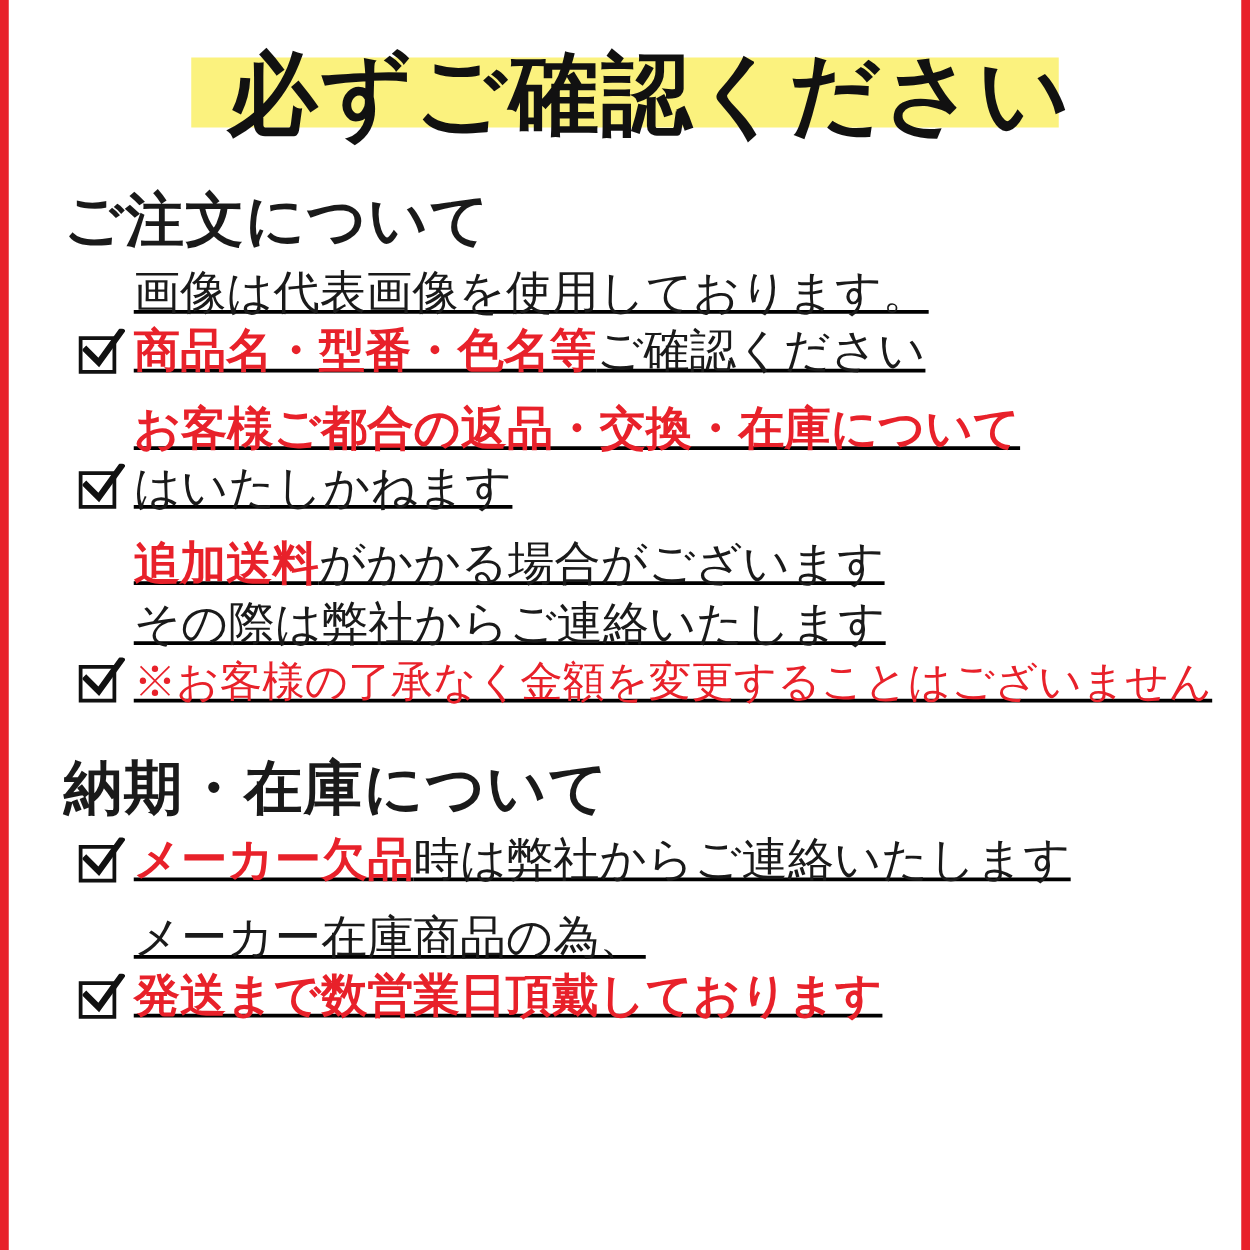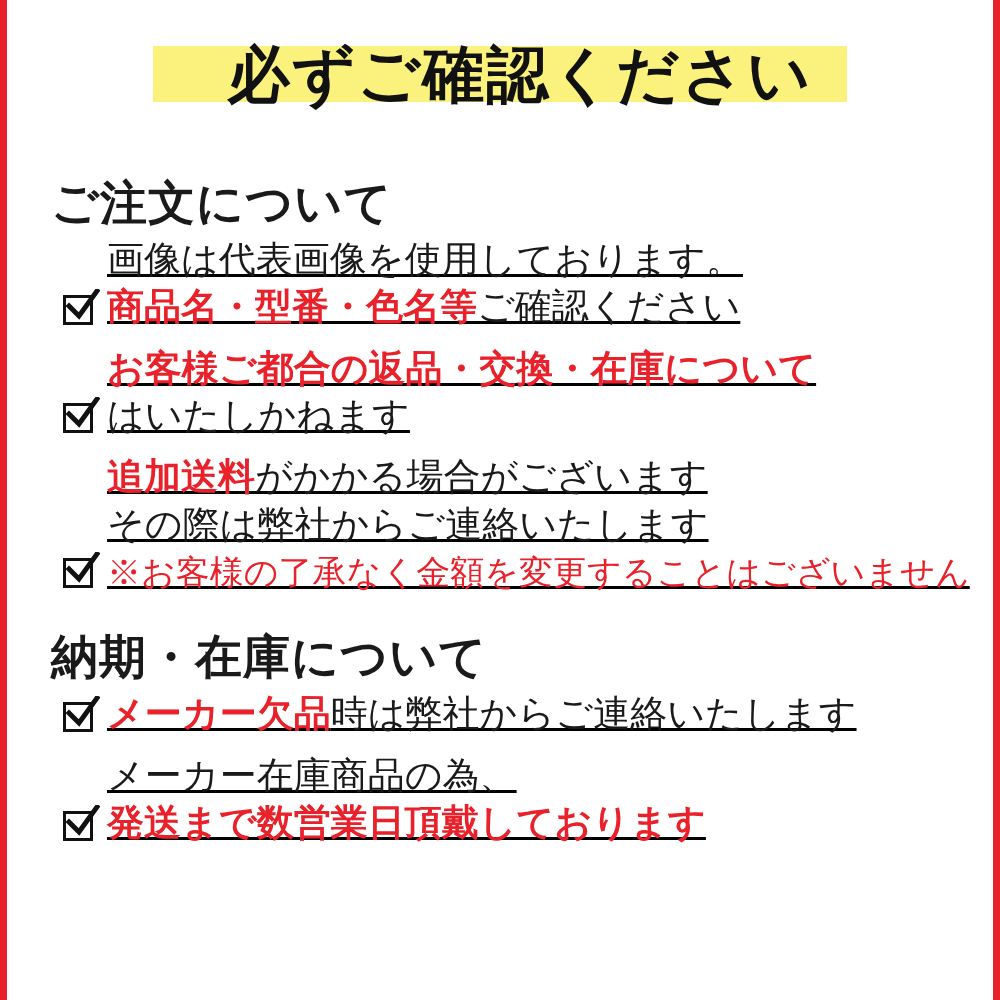--- a/index.html
+++ b/index.html
@@ -43,39 +43,39 @@
     left: 120px;
     right: 120px;
     top: 46px;
     height: 56px;
     background: #fbf27e;
   }
   .title-text {
     position: relative;
     font-family: "DejaVu Serif", "Liberation Serif", serif;
     font-weight: bold;
-    font-size: 62px;
+    font-size: 72px;
     letter-spacing: 2px;
     color: #111;
     line-height: 1;
     white-space: nowrap;
     padding-left: 40px;
   }
 
   
   .section-heading {
     font-family: "DejaVu Serif", "Liberation Serif", serif;
     font-weight: bold;
     font-size: 47px;
     color: #1a1a1a;
     letter-spacing: 1px;
     margin: 0 0 6px 18px;
     line-height: 1.15;
   }
-  .section-1 { margin-top: 26px; }
+  .section-1 { }
   .section-2 { margin-top: 36px; }
 
   
   .item {
     display: flex;
     align-items: flex-end;
     margin: 0 0 14px 28px;
     text-decoration: underline;
   }
   .check {

